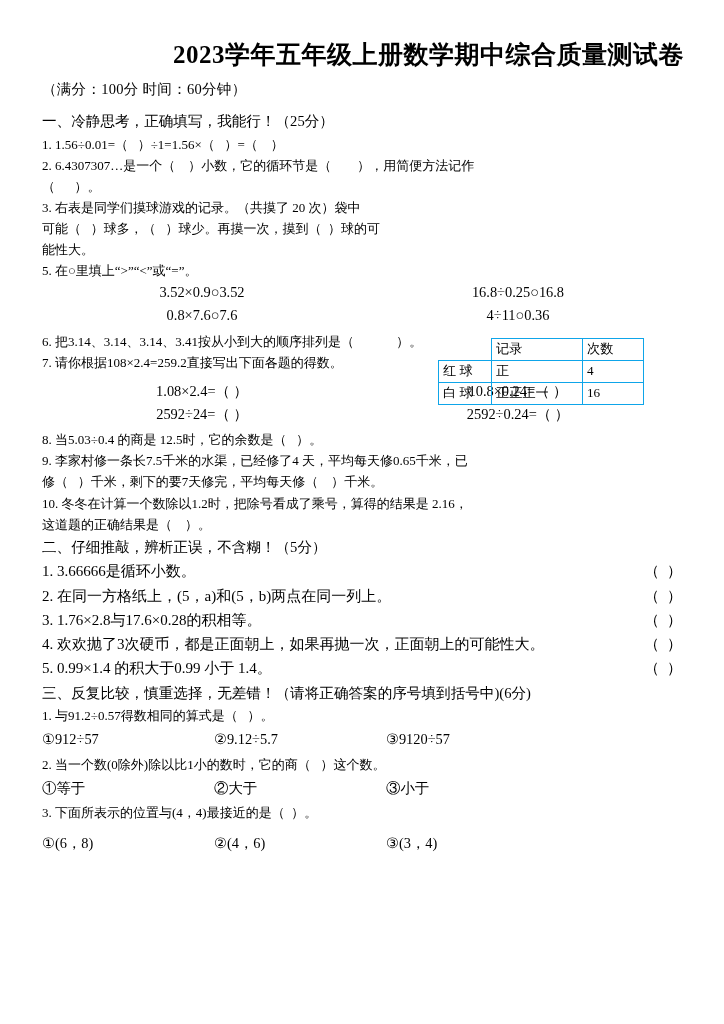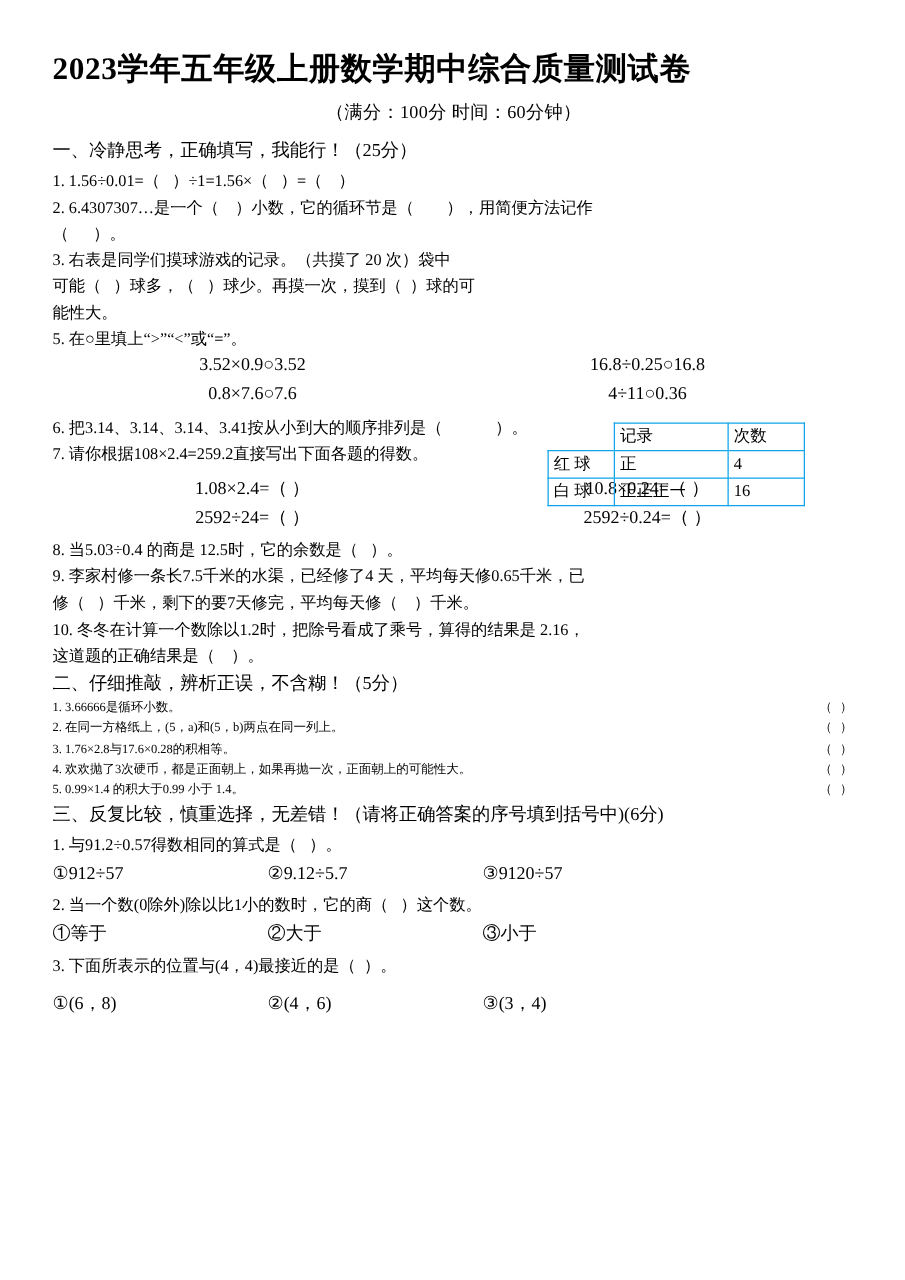--- a/index.html
+++ b/index.html
@@ -16,29 +16,29 @@
     overflow: hidden;
   }
   .page {
     width: 724px;
     height: 1024px;
     box-sizing: border-box;
     padding: 38px 40px 10px 42px;
     position: relative;
   }
   .title {
-    text-align: left;
+    text-align: right;
     font-size: 25px;
     font-weight: bold;
     letter-spacing: 0.5px;
     margin: 0 0 9px 0;
     font-family: "Liberation Serif", "DejaVu Serif", serif;
   }
   .subtitle {
-    text-align: center;
+    text-align: left;
     font-size: 14.5px;
     margin: 0 0 11px 0;
     letter-spacing: 0.3px;
   }
   .line {
     font-size: 13px;
     line-height: 1.62;
     margin: 0;
     white-space: pre-wrap;
   }
@@ -52,21 +52,21 @@
     font-size: 14.4px;
     line-height: 1.62;
     text-align: center;
   }
   .two-col .c1 { width: 300px; flex: none; }
   .two-col .c2 { flex: 1; }
   .indent { padding-left: 10px; }
   .tf-line {
     display: flex;
     justify-content: space-between;
-    font-size: 10px;
+    font-size: 15px;
     line-height: 1.62;
   }
   .tf-line .paren { width: 58px; flex: none; text-align: right; letter-spacing: 2px;}
   .opt-row {
     display: flex;
     font-size: 14.4px;
     line-height: 1.9;
   }
   .opt-row .o { width: 172px; flex: none; }
   .opt-row .o3 { flex: none; }

